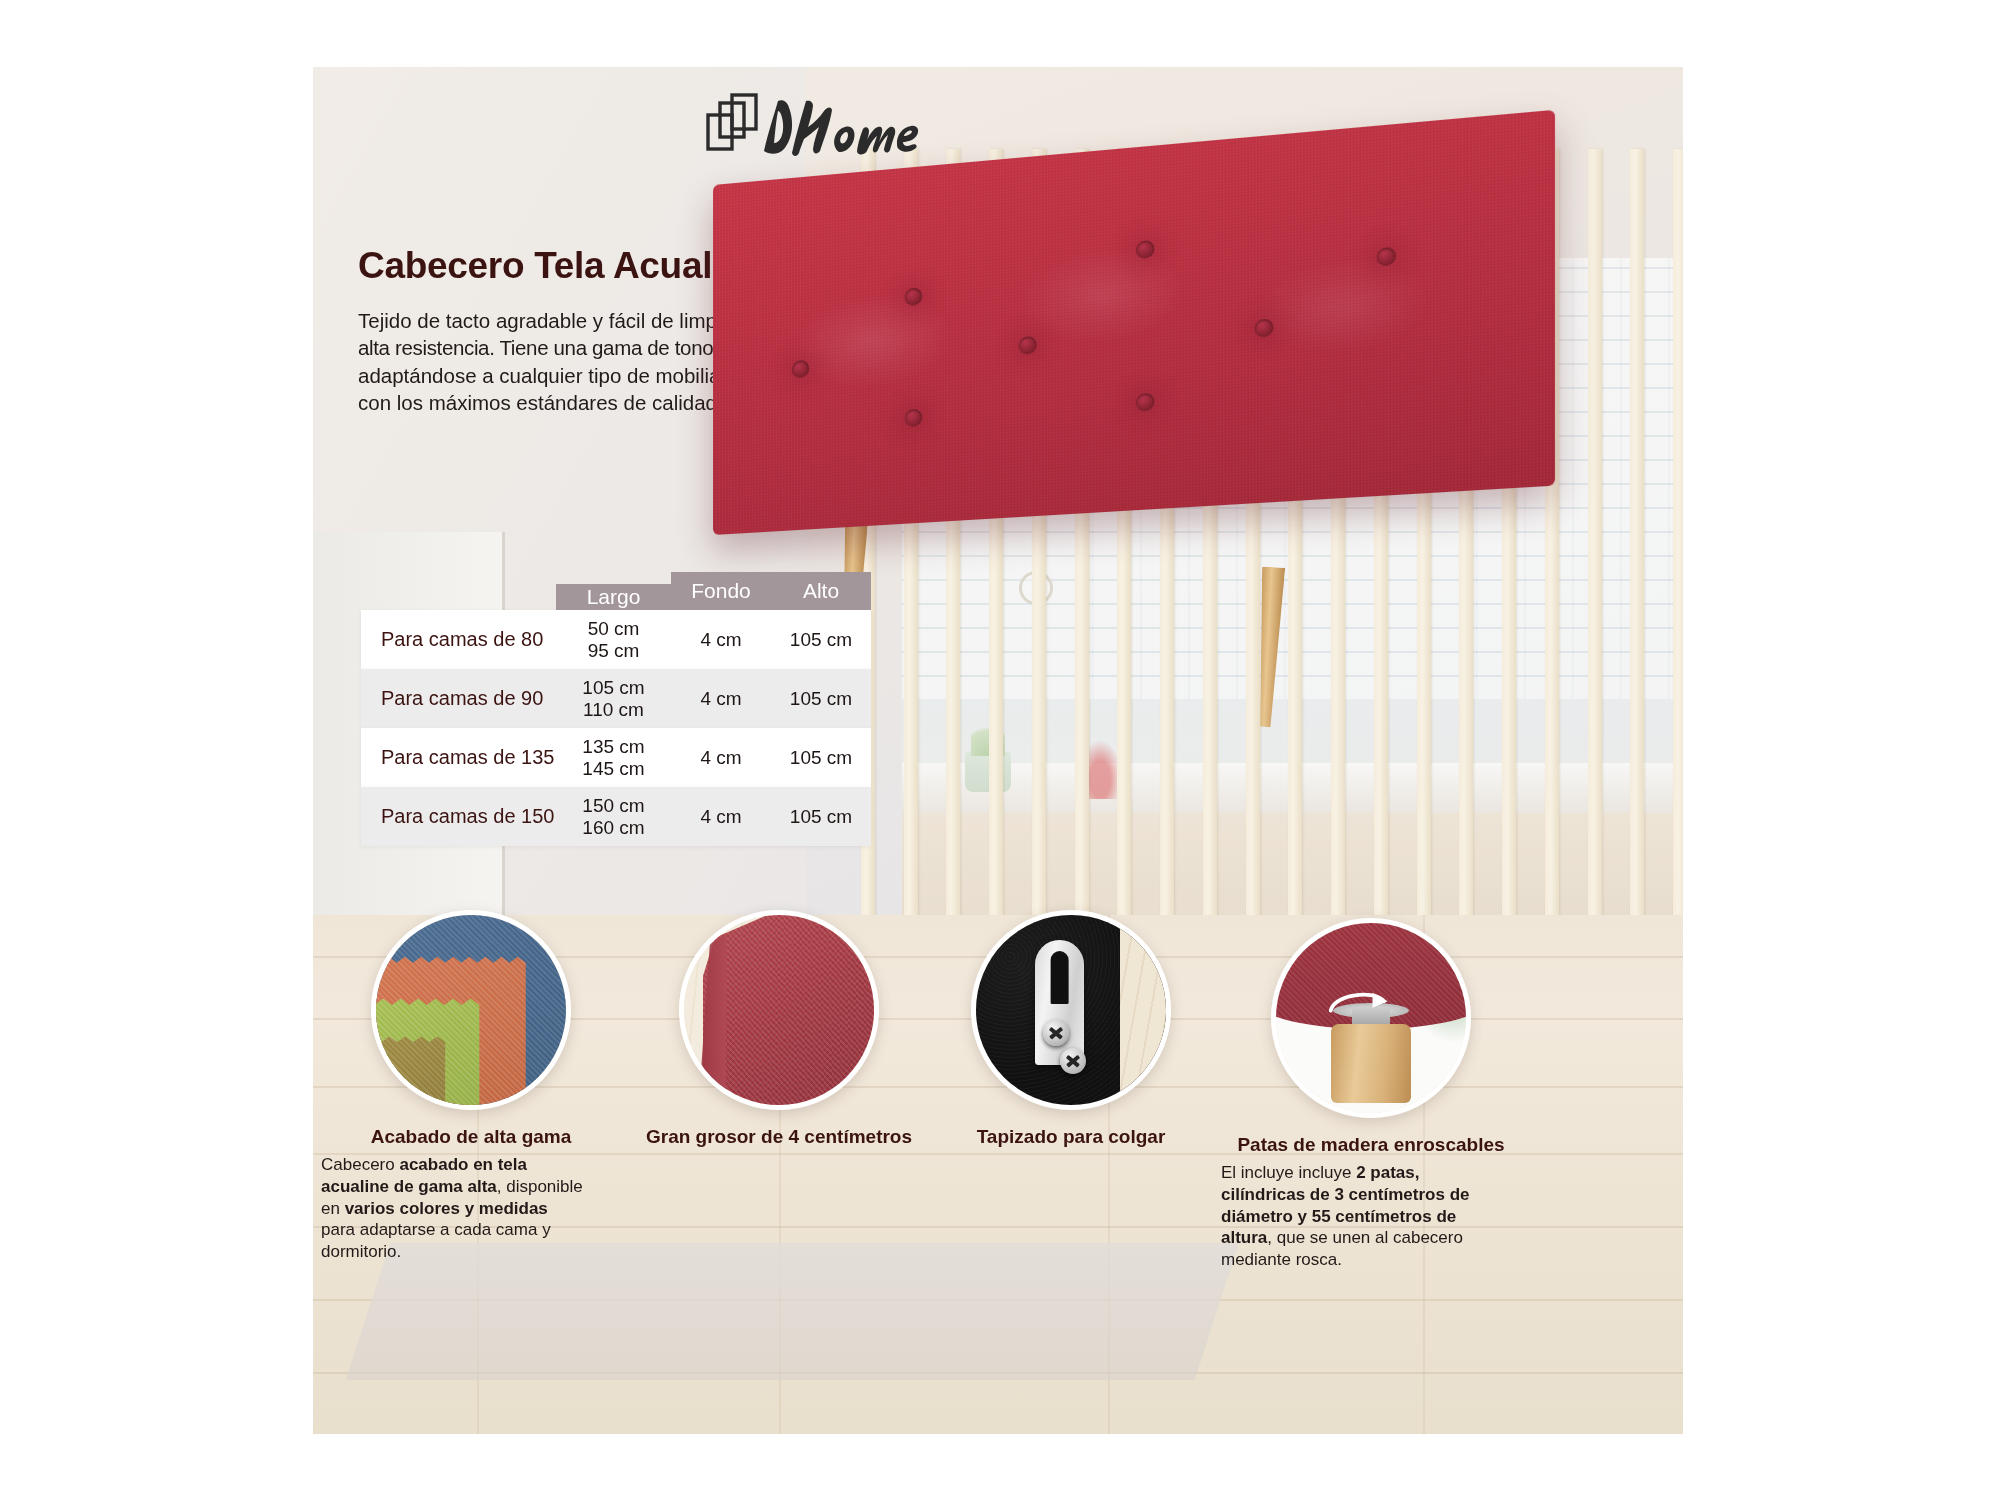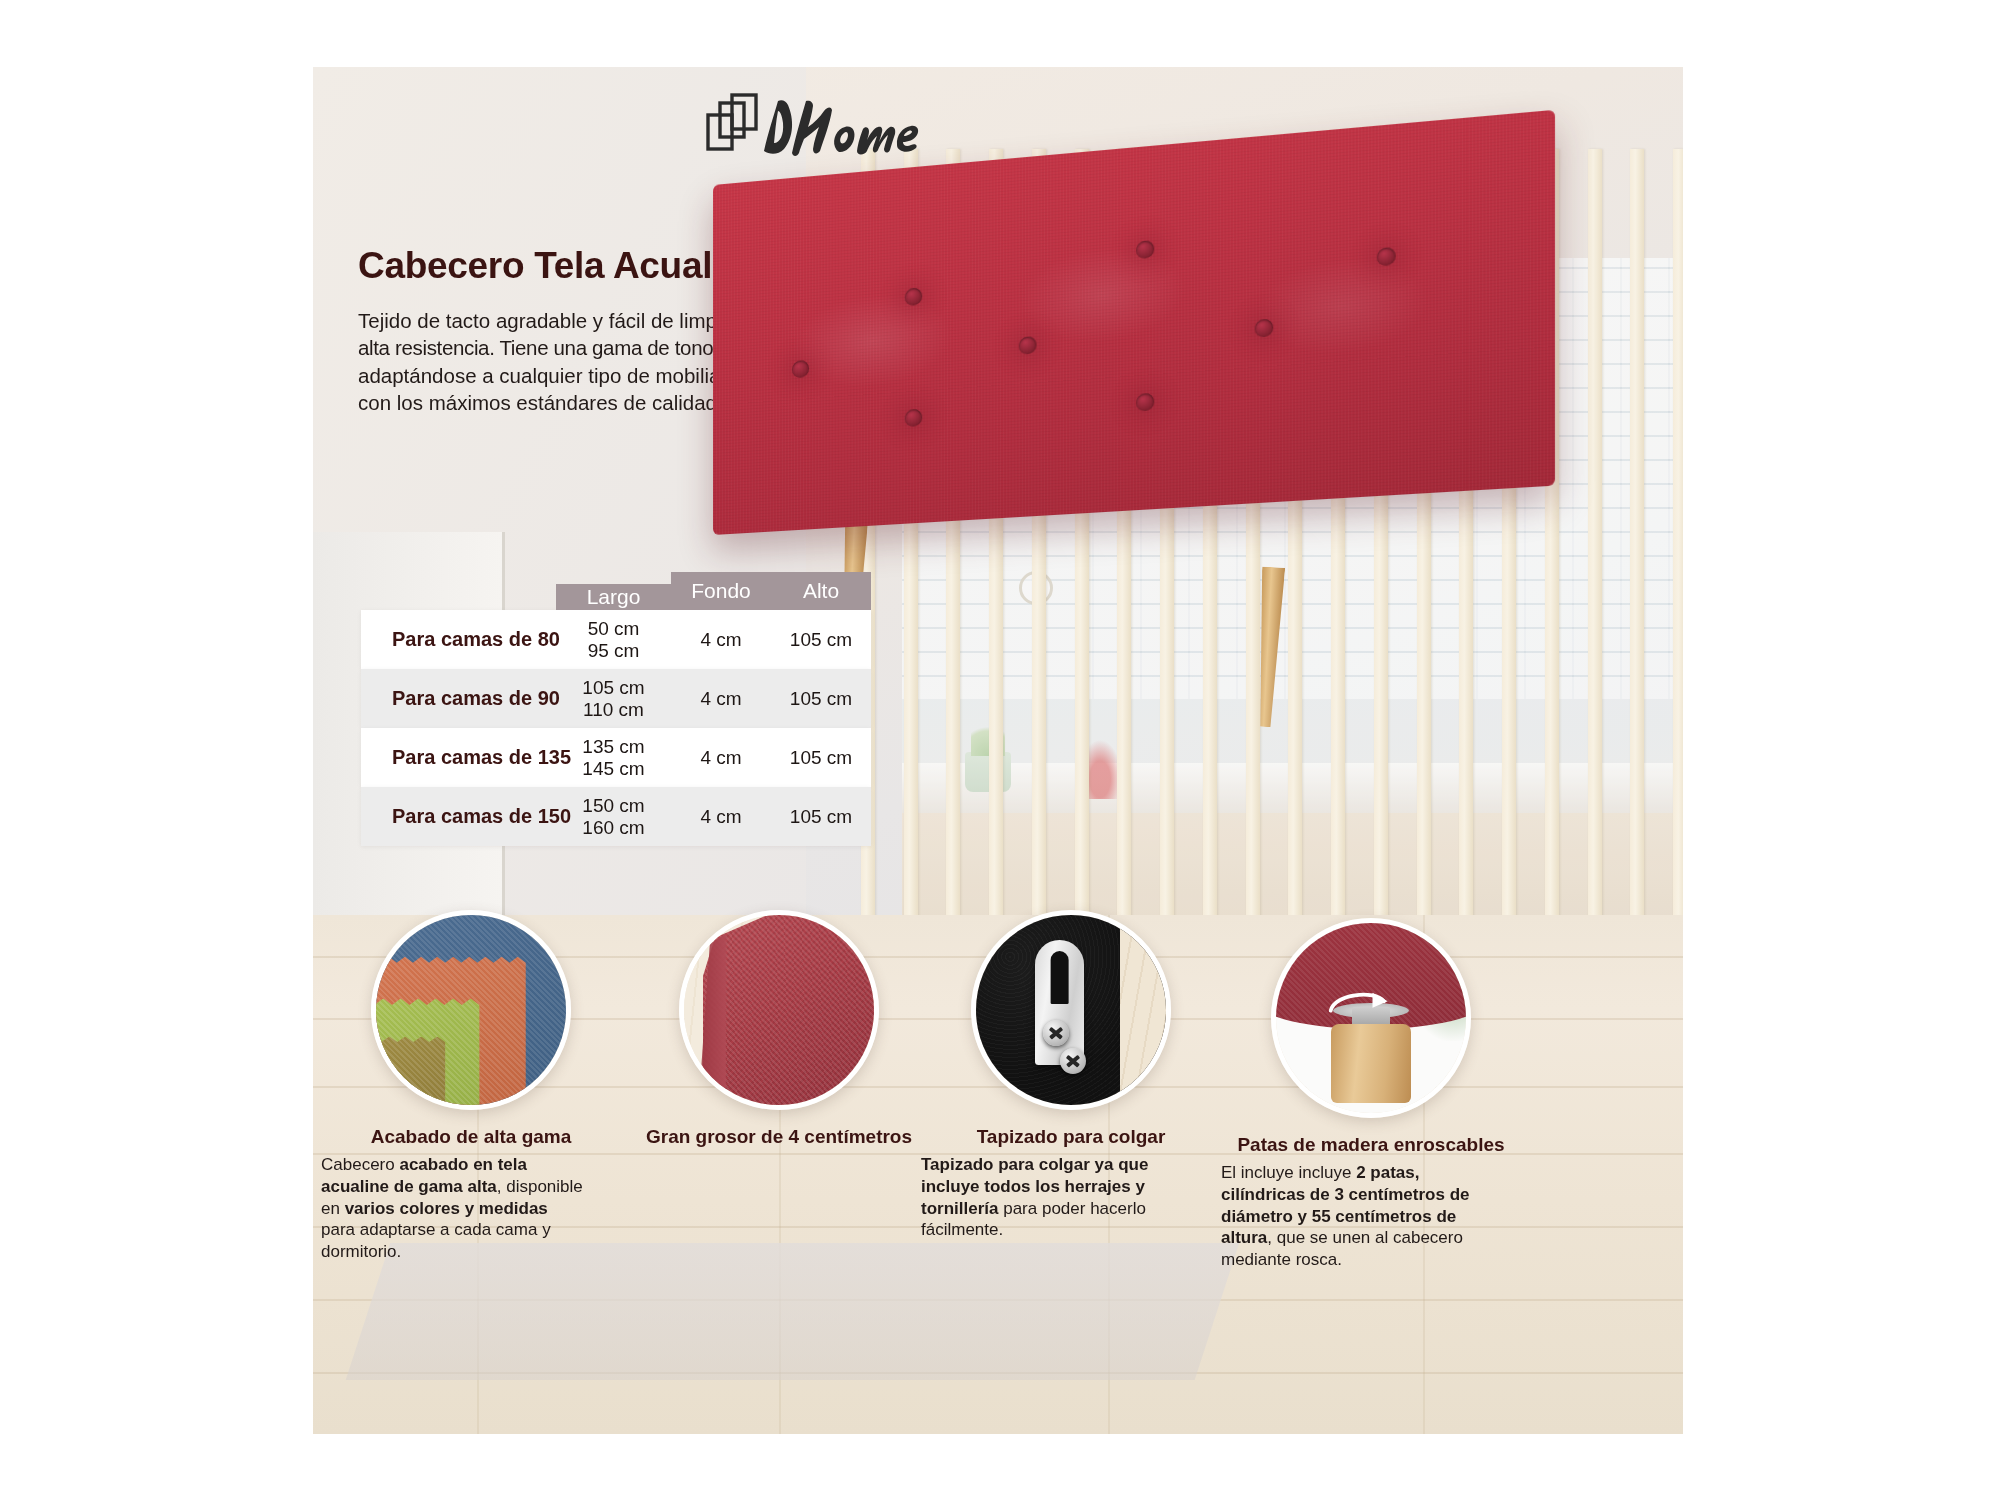--- a/index.html
+++ b/index.html
@@ -161,22 +161,22 @@
   .thead .h-largo { flex:0 0 115px;margin-top:12px; }
   .thead .h-fondo { flex:0 0 100px; }
   .thead .h-alto  { flex:0 0 100px; }
   .trow {
     display:flex; align-items:center; height:59px;
     box-shadow:0 1px 4px rgba(120,100,95,.10);
   }
   .trow.odd  { background:#ffffff; }
   .trow.even { background:#ececec; }
   .trow .label {
-    width:195px; padding-left:31px;
-    font-size:20px; font-weight:bold; color:#3b1412;
+    width:195px; padding-left:20px;
+    font-size:20px; font-weight:normal; color:#3b1412;
     white-space:nowrap;
   }
   .trow .largo {
     flex:0 0 115px; text-align:center; font-size:19px; color:#1d1614;
     line-height:1.12;
   }
   .trow .largo i { font-style:normal; display:block; }
   .trow .fondo { flex:0 0 100px; text-align:center; font-size:19px; color:#1d1614; }
   .trow .alto  { flex:0 0 100px; text-align:center; font-size:19px; color:#1d1614; }
 
@@ -571,26 +571,20 @@
         <div class="circle">
           <div class="c3-bg"></div>
           <div class="c3-wood"></div>
           <div class="bracket">
             <div class="slot"></div>
           </div>
           <div class="screw" style="left:35%;top:55%"></div>
           <div class="screw" style="left:44%;top:70%"></div>
         </div>
         <div class="cap-title">Tapizado para colgar</div>
-        <div class="cap-body">
-            <div><b>Tapizado para colgar ya que</b></div>
-            <div><b>incluye todos los herrajes y</b></div>
-            <div><b>tornillería</b><span> para poder hacerlo</span></div>
-            <div><span>fácilmente.</span></div>
-          </div>
       </div>
 
       <div class="feat f4">
         <div class="circle">
           <div class="c4-bg"></div>
           <div class="c4-plant"></div>
           <div class="c4-fab"></div>
           <div class="c4-plate"></div>
           <div class="c4-bolt"></div>
           <div class="c4-leg"></div>

